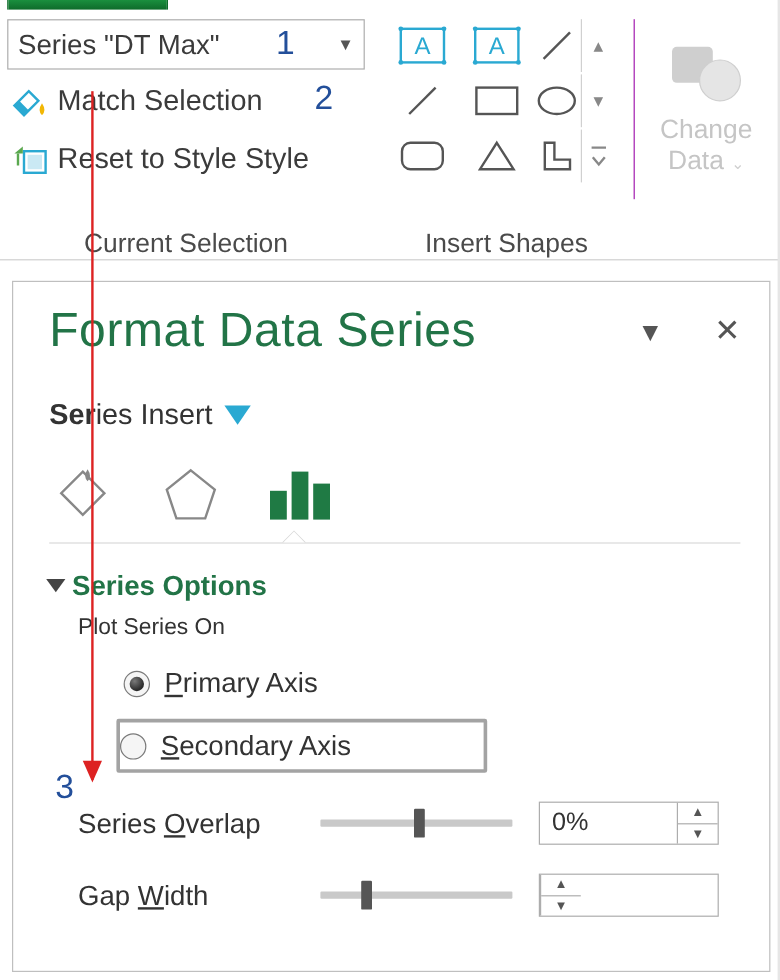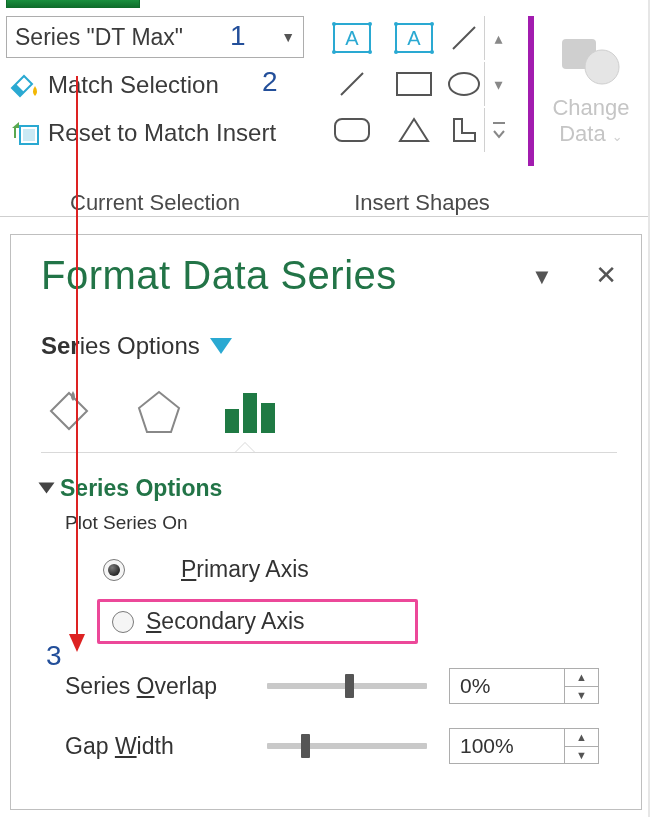--- a/index.html
+++ b/index.html
@@ -66,21 +66,21 @@
   }
   .ins-label {
     position: absolute; left: 306px; top: 174px; width: 220px;
     text-align: center; font-size: 22px; color: #4a4a4a;
   }
 
   .change-shape {
     position: absolute; left: 522px; top: 0; width: 120px; height: 150px;
     display: flex; flex-direction: column; align-items: center; justify-content:center;
     color: #c5c5c5; font-size: 22px;
-    border-left: 6px solid #a21caf;
+    border-left: 1px solid #a21caf;
   }
   .cs-icon { width: 70px; height: 54px; position: relative; margin-bottom: 6px; }
 
   .hr { position:absolute; left:0; top:216px; height:1px; width:650px; background:#cfcfcf;}
 
   
   .pane {
     position: absolute; left: 10px; top: 234px;
     width: 632px;
     border: 1px solid #bfbfbf;
@@ -102,29 +102,29 @@
   .cat-pointer { position:absolute; left: 194px; top:-10px; width:0;height:0;
     border-left:10px solid transparent;border-right:10px solid transparent;border-bottom:10px solid #d9d9d9;}
   .cat-pointer:after{content:"";position:absolute;left:-9px;top:1px;width:0;height:0;
     border-left:9px solid transparent;border-right:9px solid transparent;border-bottom:9px solid #fff;}
   .sect {
     margin-top: 22px; font-size: 23px; color:#227447; font-weight:600;
   }
   .sect .arrw { display:inline-block; margin-right:8px;
     width:0;height:0;border-top:8px solid transparent;border-bottom:8px solid transparent;border-left:11px solid #444; transform: rotate(90deg);}
   .plot-on { margin-top: 10px; margin-left: 24px; font-size: 19px; color:#333; }
-  .radio-row { margin-top: 22px; display:flex; align-items:center; margin-left: 62px; font-size:23px; color:#333;gap:44px; }
+  .radio-row { margin-top: 22px; display:flex; align-items:center; margin-left: 62px; font-size:23px; color:#333; }
   .radio {
     width:22px; height:22px; border:1px solid #7a7a7a; border-radius:50%; background:#f5f5f5;
     margin-right: 12px; display:flex;align-items:center;justify-content:center; flex-shrink:0;
   }
   .radio.checked:after{content:"";width:12px;height:12px;border-radius:50%;
      background: radial-gradient(circle at 35% 30%, #7a7a7a, #2e2e2e 65%, #1a1a1a);}
   .ul { text-decoration: underline; }
-  .hl-box { border:3px solid #ec4899; padding: 6px 110px 6px 12px; border-radius:2px;}
+  .hl-box { border:3px solid #a3a3a3; padding: 6px 110px 6px 0; border-radius:2px;}
   .num { position:absolute; color:#234f9a; font-size:28px; font-weight:400; font-family:"Segoe UI",Arial,sans-serif;}
 
   .spin-row {
     display:flex; align-items:center; margin-top: 24px; margin-left: 24px;
     font-size: 23px; color:#333;
   }
   .spin-row .lbl { width: 180px; }
   .slider-track {
     width: 160px; height: 6px; background:#c9c9c9; margin: 0 22px; position:relative; border-radius:1px;
   }
@@ -176,21 +176,21 @@
 
     <div class="btn-row">
       <span class="icon">
         <svg viewBox="0 0 34 34" width="34" height="34">
           <rect x="12" y="10" width="18" height="18" fill="none" stroke="#2aa9d2" stroke-width="2"></rect>
           <rect x="15" y="13" width="12" height="12" fill="#2aa9d2" opacity=".25"></rect>
           <path d="M11 6 L4 12 L11 12 Z" fill="#5aa84f"></path>
           <path d="M7 12 L7 22" stroke="#5aa84f" stroke-width="2" fill="none"></path>
         </svg>
       </span>
-      <span>Reset to Match Insert</span>
+      <span>Reset to Style Style</span>
     </div>
   </div>
 
   <div class="group-label">Current Selection</div>
 
   <div class="ins-shapes">
     <div class="shape-grid">
       <div class="sg-cell">
         <svg width="42" height="34">
             <rect x="3" y="3" width="36" height="28" fill="none" stroke="#2aa9d2" stroke-width="2"></rect>
@@ -280,21 +280,21 @@
 <div class="pane">
   <div class="pane-title-row">
     <div class="pane-title">Format Data Series</div>
     <div class="pane-ctrls">
       <span>▼</span>
       <span style="font-size:26px;">✕</span>
     </div>
   </div>
 
   <div class="series-opts-head">
-    <span><b>Ser</b><span>ies Options</span></span>
+    <span><b>Ser</b><span>ies Insert</span></span>
     <span class="tri-down"></span>
   </div>
 
   <div class="cat-icons">
     <div class="ci">
       <svg width="52" height="50">
           <path d="M26 6 L44 24 L26 42 L8 24 Z" fill="none" stroke="#888" stroke-width="2"></path>
           <path d="M30 4 Q34 10 30 14 Q26 10 30 4 Z" fill="#888"></path>
         </svg>
     </div>
@@ -346,21 +346,20 @@
       </div>
     </div>
   </div>
 
   <div class="spin-row">
     <span class="lbl"><span>Gap </span><span class="ul">W</span><span>idth</span></span>
     <div class="slider-track">
       <div class="slider-thumb" style="left:34px"></div>
     </div>
     <div class="spin-box">
-      <div class="spin-val">100%</div>
       <div class="spin-btns">
         <div>▲</div>
         <div>▼</div>
       </div>
     </div>
   </div>
 </div>
 
 <div class="num" style="left:230px; top:20px;">1</div>
 <div class="num" style="left:262px; top:66px;">2</div>

